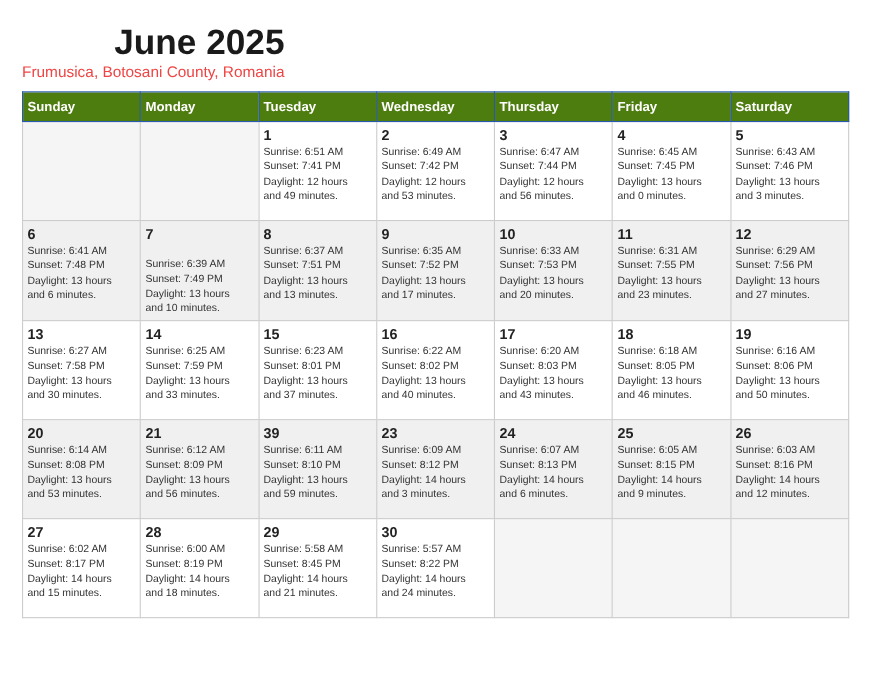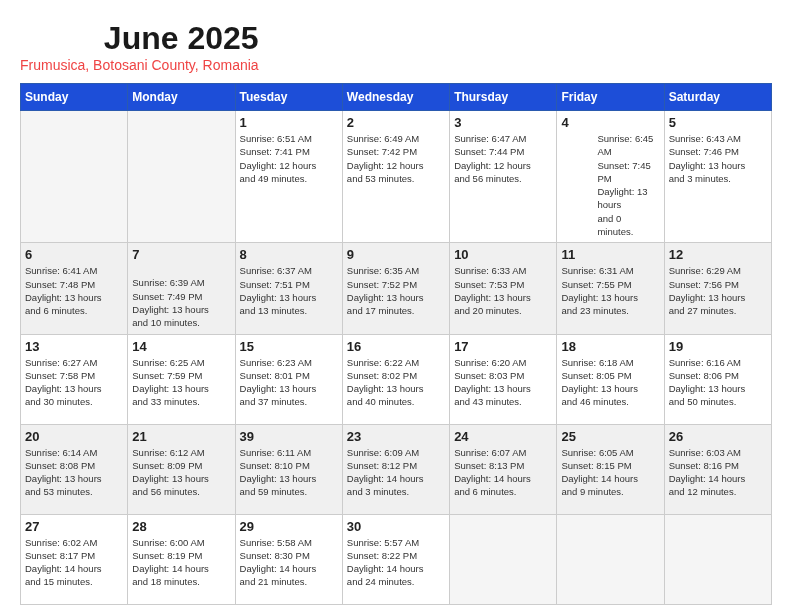--- a/index.html
+++ b/index.html
@@ -45,21 +45,21 @@
     .subtitle {
       font-size: 14px;
       color: #ef4444;
     }
     .calendar {
       width: 100%;
       border-collapse: collapse;
       font-size: 10.5px;
     }
     .calendar th {
-      background-color: #1d4ed8;
+      background-color: #4d7c0f;
       color: white;
       padding: 6px 4px;
       text-align: left;
       font-size: 12px;
       font-weight: bold;
       border: 1px solid #2a5aaf;
     }
     .calendar td {
       border: 1px solid #ccc;
       vertical-align: top;
@@ -128,21 +128,21 @@
         </td>
         <td>
           <div class="day-num">3</div>
           <div class="day-info" style="white-space: pre-line;">Sunrise: 6:47 AM
 Sunset: 7:44 PM
 Daylight: 12 hours
 and 56 minutes.</div>
         </td>
         <td>
           <div class="day-num">4</div>
-          <div class="day-info" style="white-space: pre-line; margin-left: 36px;">Sunrise: 6:45 AM
+          <div class="day-info" style="white-space: pre-line;">Sunrise: 6:45 AM
 Sunset: 7:45 PM
 Daylight: 13 hours
 and 0 minutes.</div>
         </td>
         <td>
           <div class="day-num">5</div>
           <div class="day-info" style="white-space: pre-line;">Sunrise: 6:43 AM
 Sunset: 7:46 PM
 Daylight: 13 hours
 and 3 minutes.</div>
@@ -312,21 +312,21 @@
         <td>
           <div class="day-num">28</div>
           <div class="day-info" style="white-space: pre-line;">Sunrise: 6:00 AM
 Sunset: 8:19 PM
 Daylight: 14 hours
 and 18 minutes.</div>
         </td>
         <td>
           <div class="day-num">29</div>
           <div class="day-info" style="white-space: pre-line;">Sunrise: 5:58 AM
-Sunset: 8:30 PM
+Sunset: 8:45 PM
 Daylight: 14 hours
 and 21 minutes.</div>
         </td>
         <td>
           <div class="day-num">30</div>
           <div class="day-info" style="white-space: pre-line;">Sunrise: 5:57 AM
 Sunset: 8:22 PM
 Daylight: 14 hours
 and 24 minutes.</div>
         </td>

